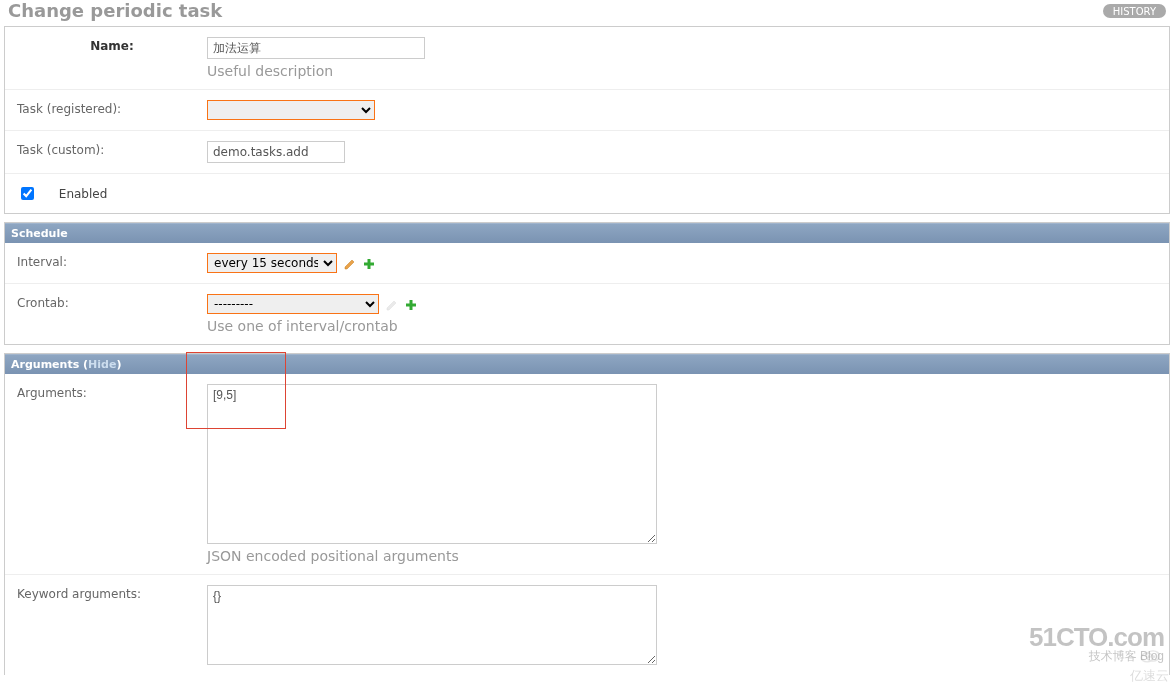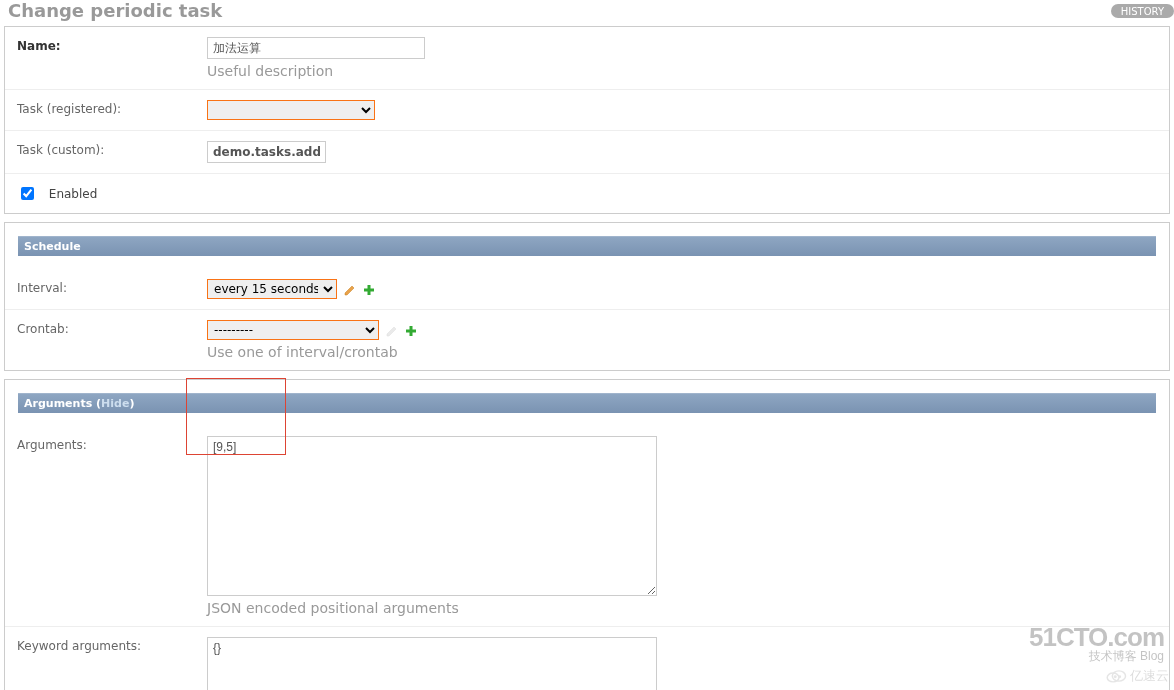--- a/index.html
+++ b/index.html
@@ -14,21 +14,21 @@
     color: #333;
   }
   .container {
     width: 1174px;
     background: #fff;
   }
   .page-header {
     display: flex;
     justify-content: space-between;
     align-items: center;
-    padding: 0 0 5px 8px;
+    padding: 0 8px 5px 8px;
   }
   h1.title {
     font-size: 18px;
     font-weight: bold;
     color: #999;
     margin: 0;
   }
   .history-btn {
     background: #aaa;
     color: #fff;
@@ -54,20 +54,21 @@
   .form-row label.main-label {
     float: left;
     width: 190px;
     color: #666;
     font-size: 12px;
     padding-top: 2px;
   }
   .form-row label.required {
     font-weight: bold;
     color: #333;
+    text-align: center;
   }
   .form-row .field-wrap {
     margin-left: 190px;
   }
   .form-row input[type=text] {
     border: 1px solid #ccc;
     background: #fff;
     padding: 3px 5px;
     font-size: 12px;
     font-family: inherit;
@@ -99,26 +100,26 @@
   }
   .checkbox-row {
     padding: 10px 12px;
   }
   .checkbox-row input {
     vertical-align: middle;
   }
   .checkbox-row label {
     color: #444;
     vertical-align: middle;
-    margin-left: 8px;
+    margin-left: 18px;
     text-align: right;
   }
 
   h2.section-header {
-    margin: 13px;
+    margin: 0;
     padding: 3px 6px;
     font-size: 11px;
     font-weight: bold;
     color: #fff;
     background: linear-gradient(#8ea6c2, #7a93b2);
     border-top: 1px solid #a0b4cc;
   }
   h2.section-header a {
     color: #cde;
     text-decoration: none;
@@ -165,20 +166,21 @@
   .watermark2 {
     position: fixed;
     bottom: 5px;
     right: 5px;
     opacity: 0.25;
     font-size: 13px;
     color: #777;
     display: flex;
     align-items: center;
     gap: 3px;
+    flex-direction: column;
   }
   .watermark2 svg {
     width: 22px;
     height: 16px;
   }
 </style>
 </head>
 <body>
 
 <div class="container">
@@ -203,21 +205,21 @@
       <div class="field-wrap">
         <select style="width:168px">
           <option></option>
         </select>
       </div>
     </div>
 
     <div class="form-row">
       <label class="main-label">Task (custom):</label>
       <div class="field-wrap">
-        <input type="text" style="width: 119px; font-weight: bold;" value="demo.tasks.add">
+        <input type="text" style="width: 138px;" value="demo.tasks.add">
       </div>
     </div>
 
     <div class="form-row checkbox-row">
       <input type="checkbox" checked="" style="">
       <label>Enabled</label>
     </div>
 
   </div>
 

